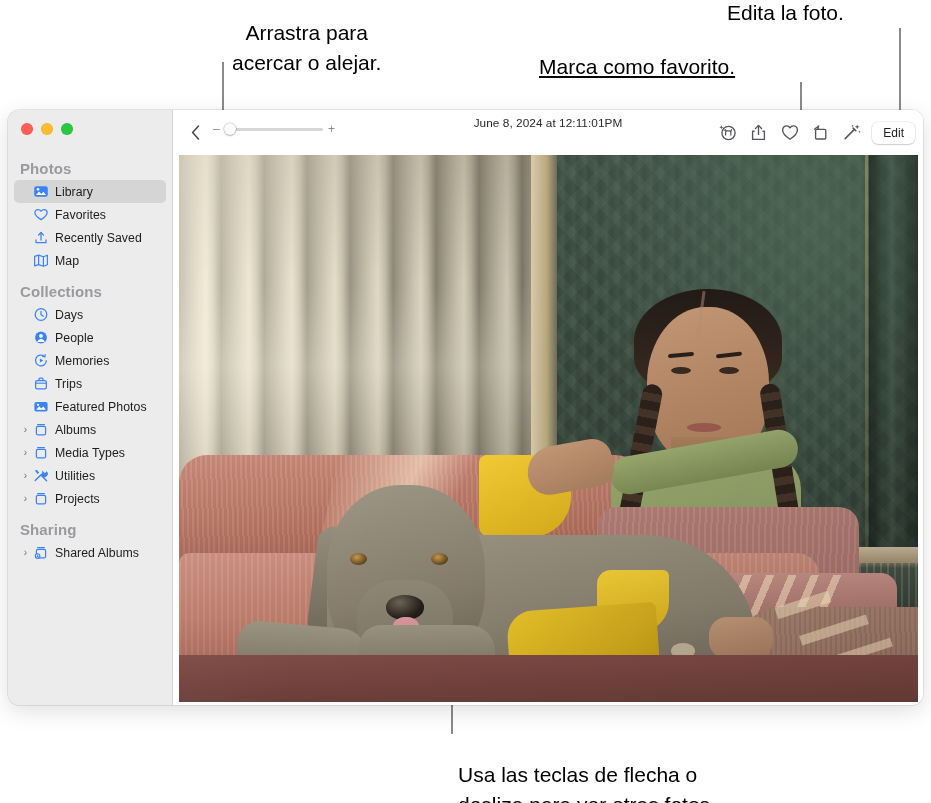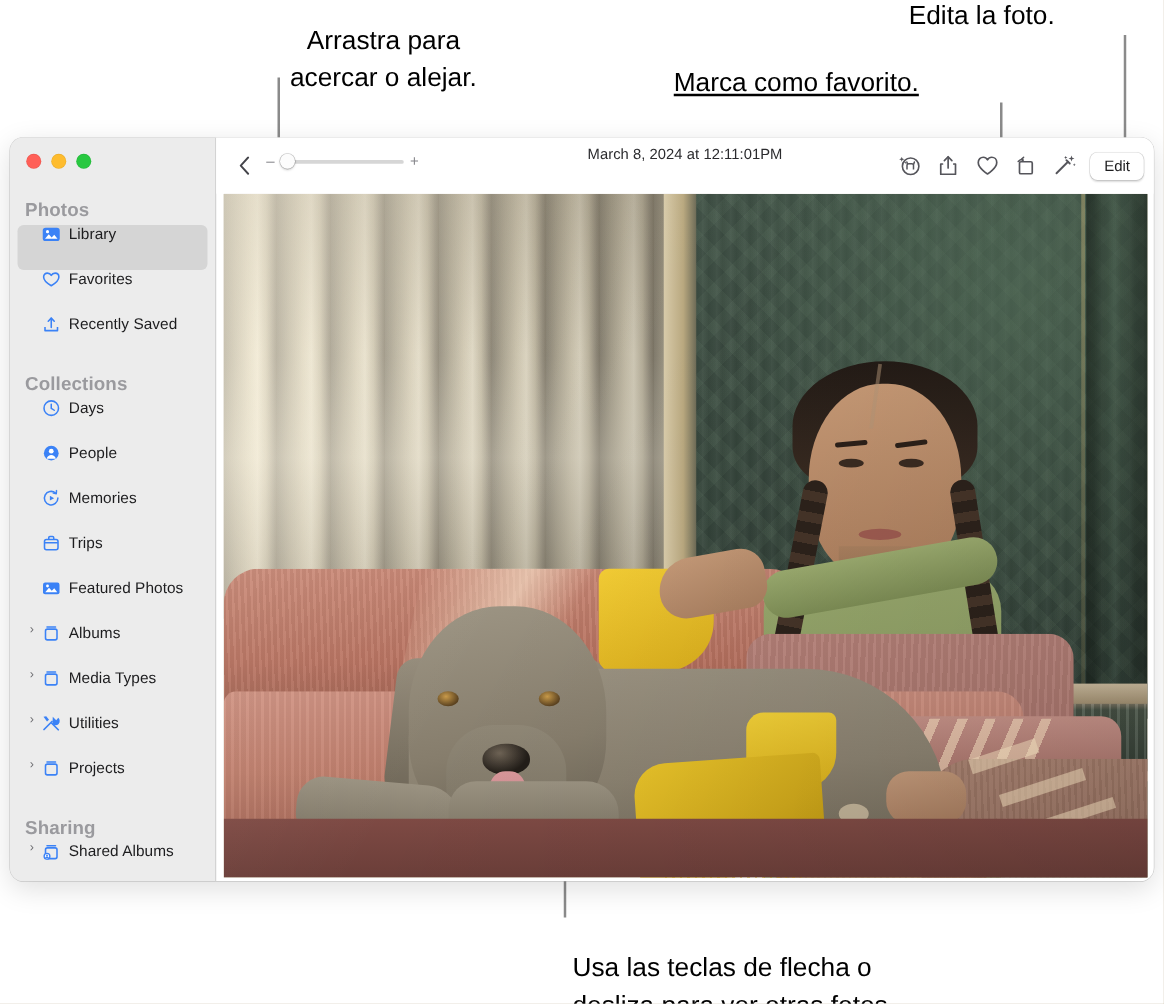--- a/index.html
+++ b/index.html
@@ -68,22 +68,22 @@
   .section-title{
     font-size:15px;
     color:#9a9a9e;
     font-weight:700;
     padding:0 0 3px 12px;
     letter-spacing:.1px;
   }
   .sec-gap{height:11px;}
 
   .row{
-    display:flex;align-items:flex-start;
-    height:36px;
+    display:flex;align-items:center;
+    height:23px;
     margin:0 6px;
     padding-left:6px;
     border-radius:5px;
     box-sizing:border-box;
   }
   .row.selected{ background:#d5d5d5; }
   .row .disc{
     width:11px;flex:0 0 11px;
     font-size:10px;color:#707074;
     line-height:1;
@@ -503,20 +503,30 @@
           <span class="disc"></span>
           <span class="ico">
             <svg width="16" height="15" viewBox="0 0 16 15">
               <path d="M3 9.5 v3 h10 v-3" fill="none" stroke="#3b82f6" stroke-width="1.25" stroke-linejoin="round"></path>
               <path d="M8 10 V2.6" stroke="#3b82f6" stroke-width="1.25" stroke-linecap="round"></path>
               <path d="M5.6 5 L8 2.5 L10.4 5" fill="none" stroke="#3b82f6" stroke-width="1.25" stroke-linecap="round" stroke-linejoin="round"></path>
             </svg>
           </span>
           <span class="lbl">Recently Saved</span>
         </div>
+        <div class="row">
+          <span class="disc"></span>
+          <span class="ico">
+            <svg width="16" height="15" viewBox="0 0 16 15">
+              <path d="M1.6 3.4 L5.6 2.1 L10.4 3.7 L14.4 2.3 V11.8 L10.4 13.2 L5.6 11.6 L1.6 12.9 Z" fill="none" stroke="#3b82f6" stroke-width="1.2" stroke-linejoin="round"></path>
+              <path d="M5.6 2.1 V11.6 M10.4 3.7 V13.2" stroke="#3b82f6" stroke-width="1.2"></path>
+            </svg>
+          </span>
+          <span class="lbl">Map</span>
+        </div>
         <div class="sec-gap"></div>
         <div class="section-title">Collections</div>
         <div class="row">
           <span class="disc"></span>
           <span class="ico">
             <svg width="16" height="15" viewBox="0 0 16 15">
               <circle cx="8" cy="7.5" r="5.8" fill="none" stroke="#3b82f6" stroke-width="1.25"></circle>
               <path d="M8 4.3 V7.6 L10.4 9.2" fill="none" stroke="#3b82f6" stroke-width="1.2" stroke-linecap="round"></path>
             </svg>
           </span>
@@ -638,21 +648,21 @@
 
       <div id="zoom-slider">
         <span class="signs">–</span>
         <div id="track">
           <div id="knob"></div>
         </div>
         <span class="signs">+</span>
       </div>
 
       <div id="title-block">
-        <div id="photo-date">March 8, 2024 at 12:11:01PM</div>
+        <div id="photo-date">June 8, 2024 at 12:11:01PM</div>
       </div>
 
       <div id="tools">
 
         <div class="tbtn">
           <svg width="19" height="19" viewBox="0 0 19 19">
             <circle cx="10.5" cy="10" r="6.6" fill="none" stroke="#55555b" stroke-width="1.3"></circle>
             <path d="M7.6 12.6 v-3.4 q0-1.3 1.3-1.3 h2.6 q1.3 0 1.3 1.3 v3.4" fill="none" stroke="#55555b" stroke-width="1.2"></path>
             <path d="M8 8.2 l-.5-1.6 M13 8.2 l.5-1.6" stroke="#55555b" stroke-width="1.2" stroke-linecap="round"></path>
             <path d="M3.4 2.3 l.55 1.5 1.5.55 -1.5.55 -.55 1.5 -.55-1.5 -1.5-.55 1.5-.55z" fill="#55555b"></path>

